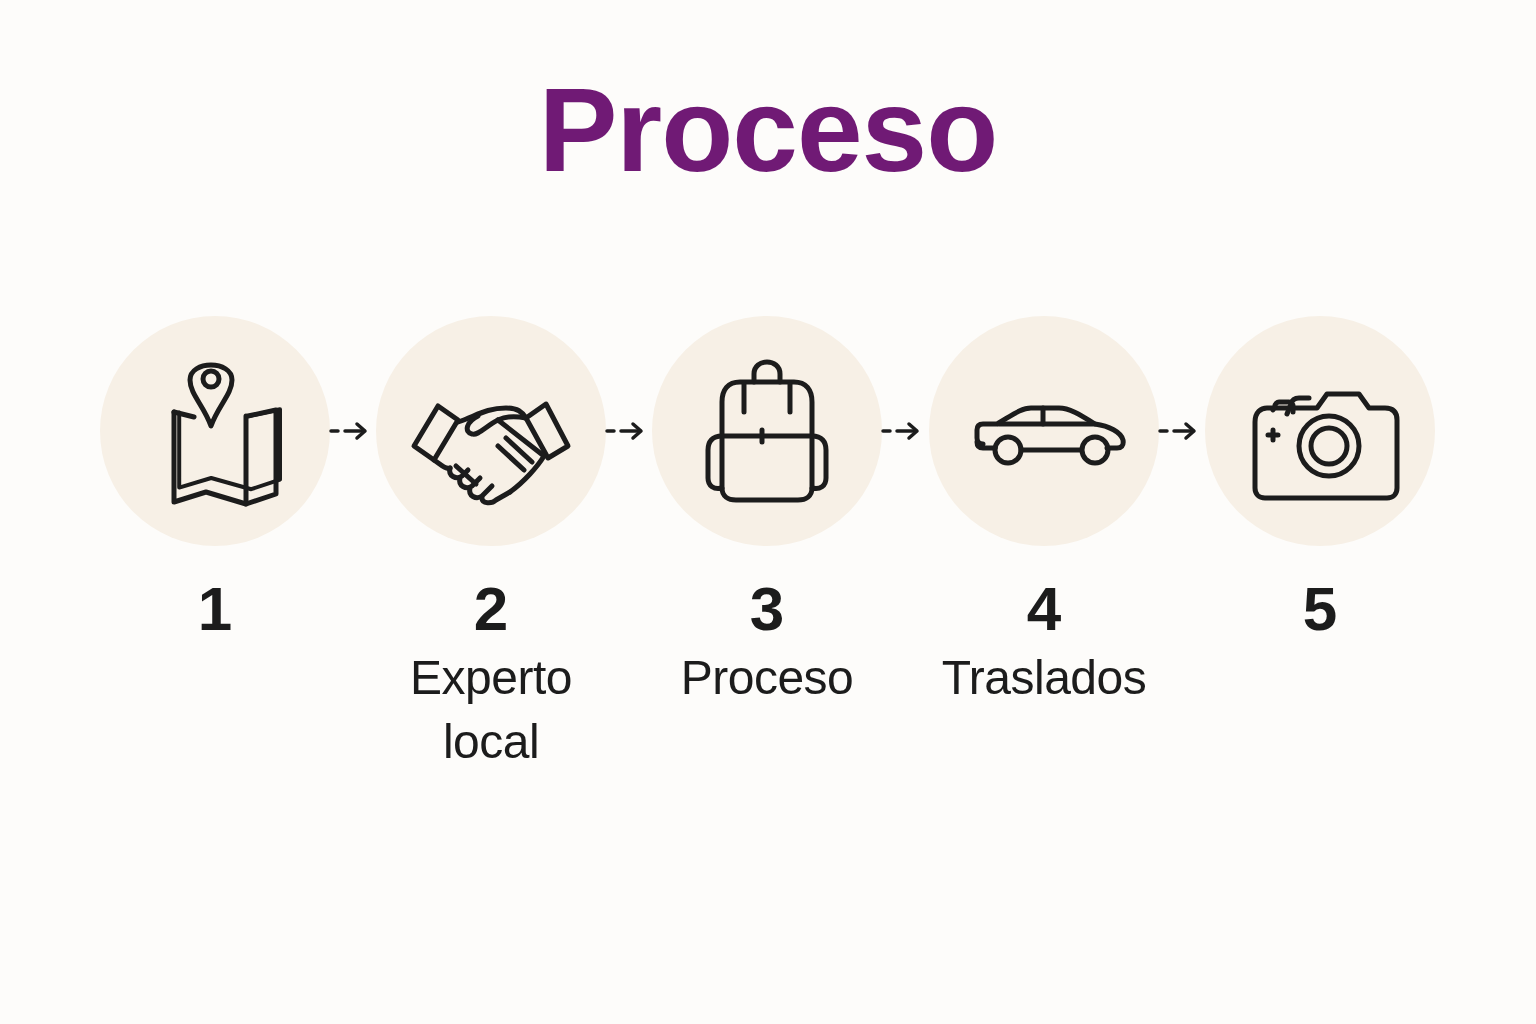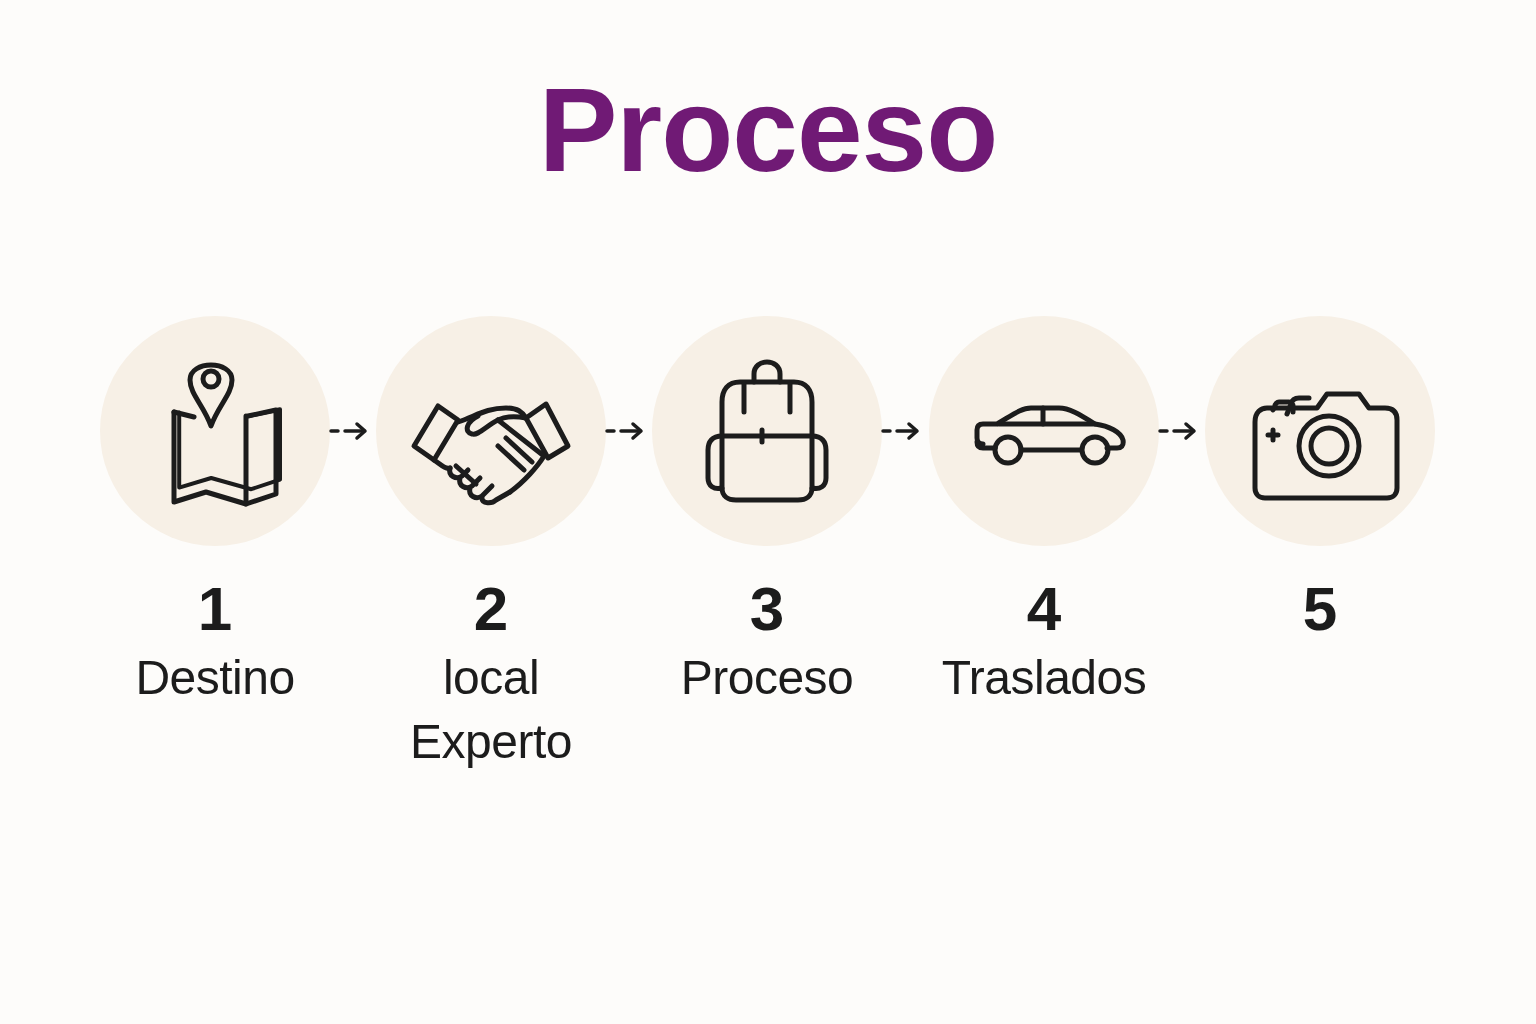--- a/index.html
+++ b/index.html
@@ -53,23 +53,20 @@
     <svg viewBox="0 0 170 170" fill="none" stroke="#1c1c1c" stroke-width="5" stroke-linejoin="round" stroke-linecap="round">
       <path d="M52 78 L52 172 L92 160 L142 174 L178 162 L178 74 L142 82" transform="translate(-2,-4) scale(0.8) translate(12,10)"></path>
       <path d="M44 66 L44 156 L76 146 L116 158 L146 148 L146 64 L118 70"></path>
       <path d="M116 70 L116 158"></path>
       <path d="M44 66 L64 71"></path>
       <path d="M72 36 C72 16 114 16 114 36 C114 50 100 62 93 82 C86 62 72 50 72 36 Z" transform="translate(-12,-2)"></path>
       <circle cx="81" cy="33" r="8"></circle>
     </svg>
   </div>
   <div class="num">1</div>
-  <div class="label">
-    <span>Destino</span>
-  </div>
 </div>
 
 <svg class="arrow" style="left:328px;" viewBox="0 0 40 26" fill="none" stroke="#1c1c1c" stroke-width="3.5" stroke-linecap="round" stroke-linejoin="round">
   <path d="M3 13 L10 13"></path>
     <path d="M17 13 L36 13"></path>
     <path d="M29 6 L37 13 L29 20"></path>
 </svg>
 
 <div class="step" style="left:376px;">
   <div class="circle">
@@ -84,22 +81,22 @@
       <path d="M92 100 L118 124"></path>
       <path d="M44 122 C42 130 50 134 56 130 L62 124"></path>
       <path d="M54 132 C52 140 60 144 66 140 L74 132"></path>
       <path d="M64 142 C62 150 70 154 76 150 L86 140"></path>
       <path d="M76 152 C76 158 86 158 90 154 L104 146"></path>
       <path d="M50 120 L70 138"></path>
     </svg>
   </div>
   <div class="num">2</div>
   <div class="label">
+    <span>Experto</span>
     <span>local</span>
-    <span>Experto</span>
   </div>
 </div>
 
 <svg class="arrow" style="left:604px;" viewBox="0 0 40 26" fill="none" stroke="#1c1c1c" stroke-width="3.5" stroke-linecap="round" stroke-linejoin="round">
   <path d="M3 13 L10 13"></path>
     <path d="M17 13 L36 13"></path>
     <path d="M29 6 L37 13 L29 20"></path>
 </svg>
 
 <div class="step" style="left:652px;">

